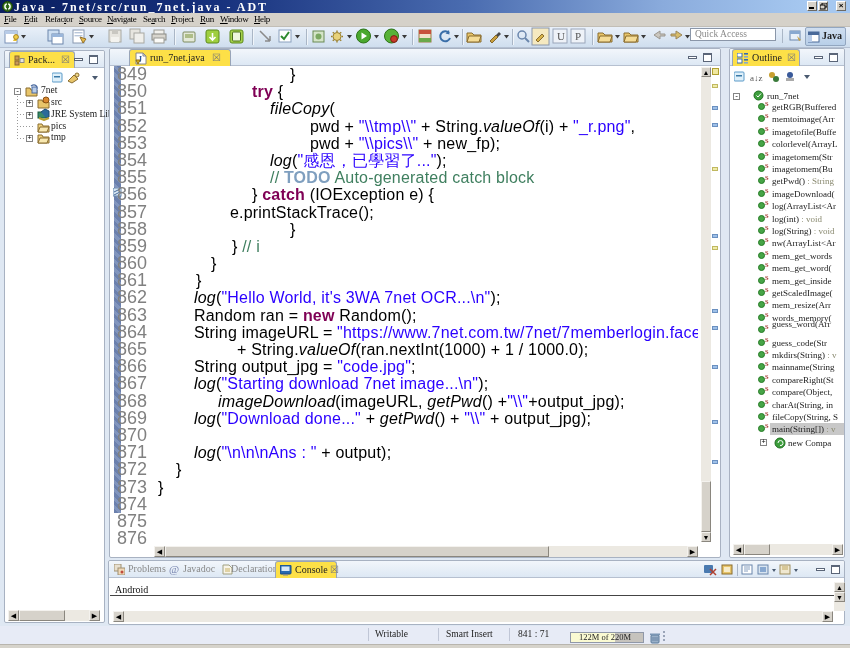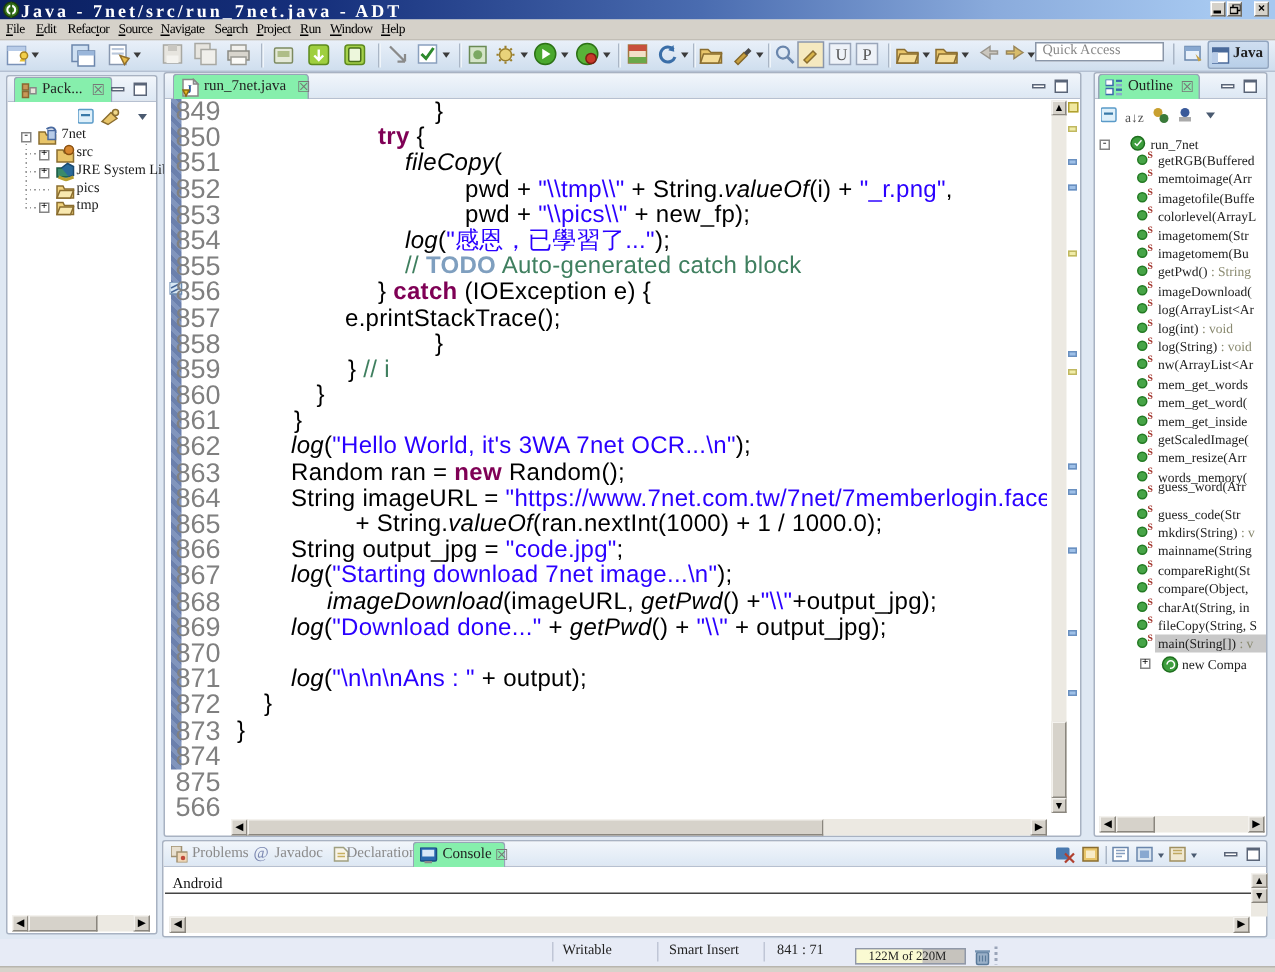--- a/index.html
+++ b/index.html
@@ -9,21 +9,21 @@
 #title .txt{position:absolute;left:14px;top:0px;color:#fff;font-weight:bold;font-size:12px;letter-spacing:2px}
 .wbtn{position:absolute;top:1px;width:10px;height:10px;background:#d6d2ca;border:1px solid;border-color:#fff #6d6a63 #6d6a63 #fff;color:#000;font-size:8px;line-height:7px;text-align:center;font-family:"Liberation Sans",sans-serif}
 
 #menu{left:0;top:13px;width:850px;height:14px;background:#d5d1c9;font-size:9px;letter-spacing:-0.4px;color:#000;border-bottom:1px solid #c2beb6}
 #menu span{position:absolute;top:1px}
 
 #tools{left:0;top:27px;width:850px;height:21px;background:linear-gradient(180deg,#e9f0f9,#cfdeee);border-bottom:1px solid #b4c0d2}
 
 .panel{position:absolute;background:#fff;border:1px solid #a8b2c2;border-radius:2px}
 .tabstrip{position:absolute;left:0;top:0;right:0;height:17px;background:linear-gradient(180deg,#f2f6fb,#dde8f4);border-bottom:1px solid #b6c0d0;border-radius:2px 2px 0 0}
-.tab{position:absolute;top:0;height:17px;background:#86efac;border:1px solid #98a4b8;border-bottom:none;border-radius:3px 3px 0 0;font-size:10px;color:#222}
+.tab{position:absolute;top:0;height:17px;background:#fde047;border:1px solid #98a4b8;border-bottom:none;border-radius:3px 3px 0 0;font-size:10px;color:#222}
 .tabu{position:absolute;top:2px;font-size:10px;color:#8a8a8a}
 .minmax{position:absolute;top:4px;width:24px;height:9px}
 .mm1{position:absolute;left:0;top:3px;width:9px;height:3px;border:1px solid #5a6578;background:#fff}
 .mm2{position:absolute;left:15px;top:0;width:9px;height:9px;border:1px solid #5a6578;background:#fff;border-top-width:2px}
 
 .sbtn{position:absolute;background:#d6d2ca;border:1px solid;border-color:#f4f2ee #8a867e #8a867e #f4f2ee;font-size:7px;line-height:9px;color:#000;text-align:center;font-family:"Liberation Sans",sans-serif}
 .strack{position:absolute;background:#ece9e2}
 .sthumb{position:absolute;background:#d6d2ca;border:1px solid;border-color:#f4f2ee #8a867e #8a867e #f4f2ee}
 
 #code{position:absolute;left:0;top:17px;width:588px;height:481px;overflow:hidden;font-family:"Liberation Sans",sans-serif;font-size:16px;letter-spacing:0.2px;color:#000}
@@ -297,21 +297,21 @@
     </svg>
  <span class="trow" style="left:46px;top:81px">tmp</span>
 
  <div class="sbtn" style="left:3px;top:559px;width:11px;height:11px">◀</div>
  <div class="strack" style="left:14px;top:559px;width:70px;height:11px"></div>
  <div class="sthumb" style="left:14px;top:559px;width:46px;height:11px"></div>
  <div class="sbtn" style="left:84px;top:559px;width:11px;height:11px">▶</div>
 </div>
 <div class="panel" style="left:109px;top:48px;width:612px;height:510px">
  <div class="tabstrip"></div>
- <div class="tab" style="left:5px;width:91px">
+ <div class="tab" style="left:19px;width:102px">
   <svg style="position:absolute;left:5px;top:2px" width="12" height="13">
         <path d="M1 1 L8 1 L11 4 L11 12 L1 12 Z" fill="#fff" stroke="#888"></path>
         <path d="M8 1 L8 4 L11 4 Z" fill="#d8e4f0" stroke="#888"></path>
         <text x="3" y="10" font-size="8" fill="#2a5a9a" font-family="Liberation Serif" font-weight="bold">J</text>
         <path d="M1 8 L5 8 L3 12 Z" fill="#e8b820" stroke="#8a6d10"></path>
       </svg>
   <span style="position:absolute;left:20px;top:2px">run_7net.java</span>
   <span style="position:absolute;left:82px;top:2px;color:#777">☒</span>
  </div>
  <div class="minmax" style="left:578px">
@@ -344,21 +344,21 @@
       <div class="ln">866</div>
       <div class="ln">867</div>
       <div class="ln">868</div>
       <div class="ln">869</div>
       <div class="ln">870</div>
       <div class="ln">871</div>
       <div class="ln">872</div>
       <div class="ln">873</div>
       <div class="ln">874</div>
       <div class="ln">875</div>
-      <div class="ln">566</div>
+      <div class="ln">876</div>
  </div>
  <div id="code">
 <div class="ln" style="padding-left:180px">}</div>
 <div class="ln" style="padding-left:142px"><span class="k">try</span> {</div>
 <div class="ln" style="padding-left:160px"><span class="it">fileCopy</span>(</div>
 <div class="ln" style="padding-left:200px">pwd + <span class="s">"\\tmp\\"</span> + String.<span class="it">valueOf</span>(i) + <span class="s">"_r.png"</span>,</div>
 <div class="ln" style="padding-left:200px">pwd + <span class="s">"\\pics\\"</span> + new_fp);</div>
 <div class="ln" style="padding-left:160px"><span class="it">log</span>(<span class="s">"感恩，已學習了..."</span>);</div>
 <div class="ln" style="padding-left:160px"><span class="c">// <span class="td">TODO</span> Auto-generated catch block</span></div>
 <div class="ln" style="padding-left:142px">} <span class="k">catch</span> (IOException e) {</div>

